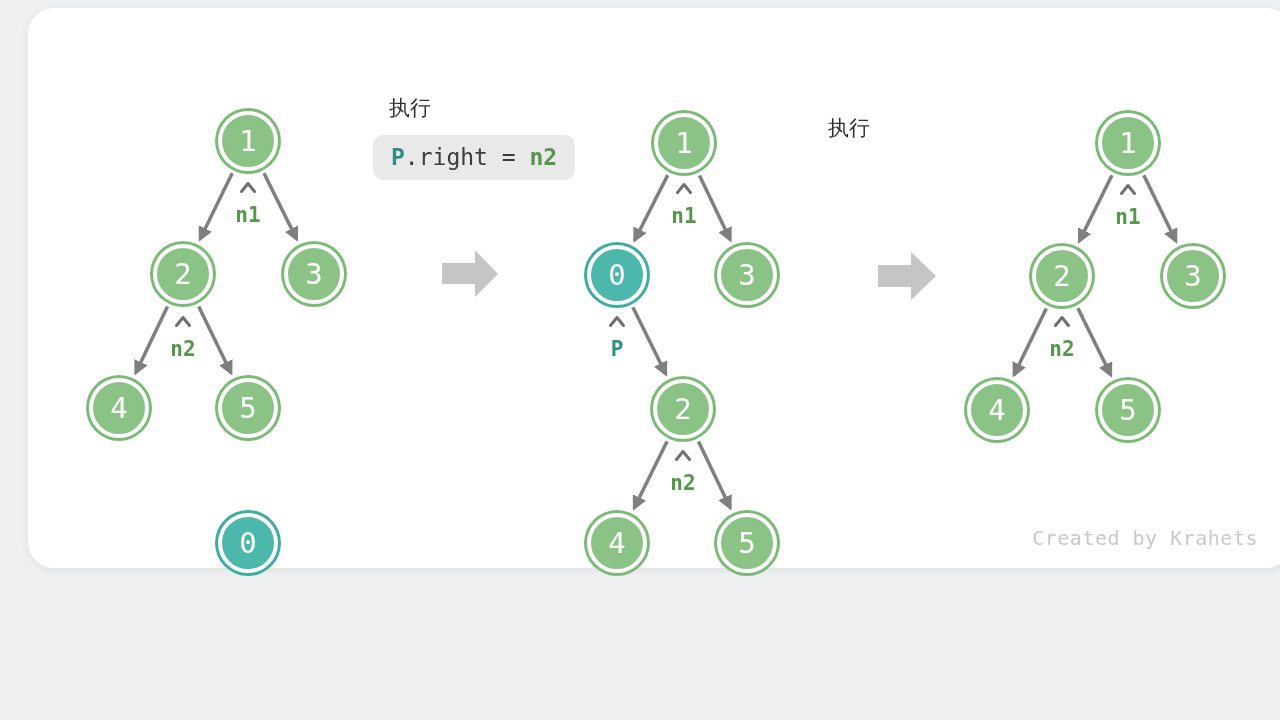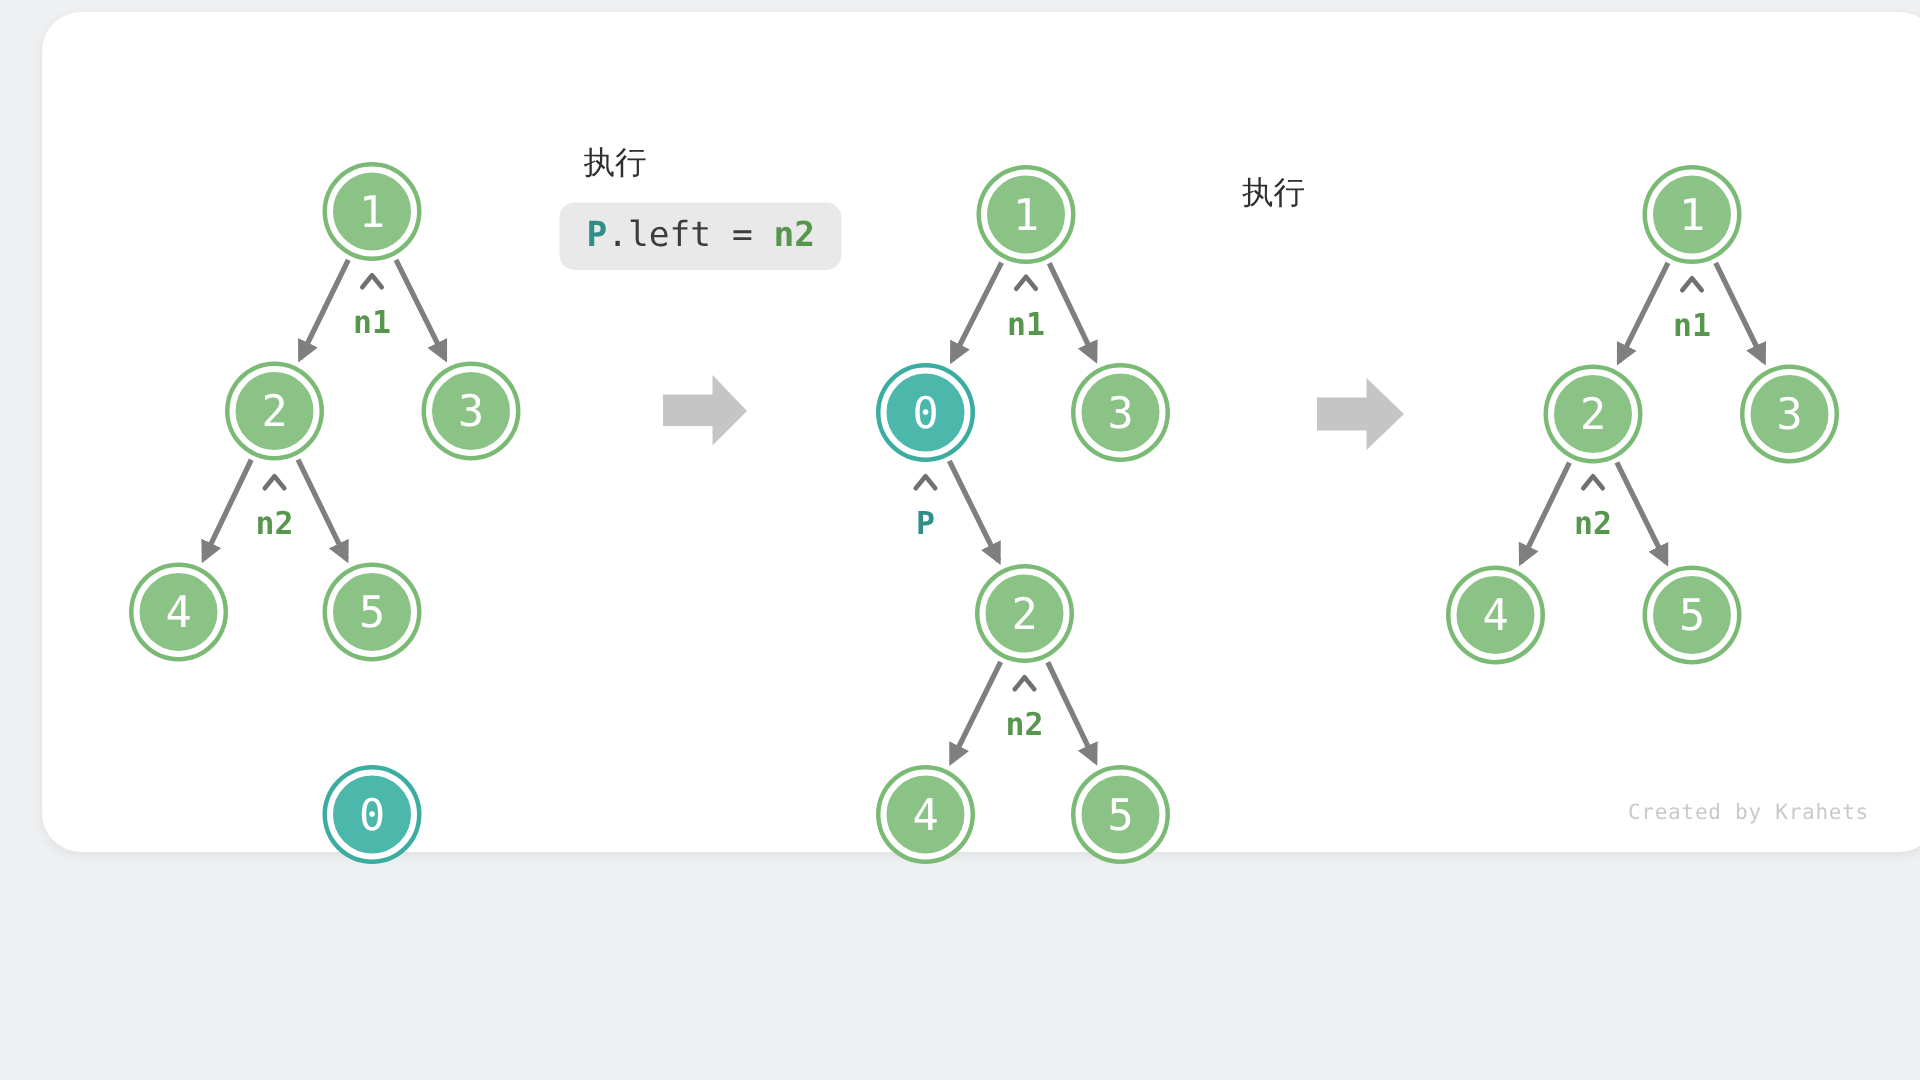--- a/index.html
+++ b/index.html
@@ -35,21 +35,21 @@
   }
   .code-box{
     background:var(--code-bg,#e9e9e9);border-radius:10px;padding:5px 18px;
     width:max-content;font-size:23px;line-height:35px;color:var(--code-plain,#3c3c3c);
   }
   .code-line{white-space:pre;}
   .tok-green{color:var(--code-green,#57964d);font-weight:bold;}
   .tok-teal{color:var(--code-teal,#2f8e86);font-weight:bold;}
   .tok-plain{color:var(--code-plain,#3c3c3c);}
   .watermark{
-    position:absolute;right:54px;bottom:26px;font-size:14px;letter-spacing:.5px;
+    position:absolute;right:42px;bottom:26px;font-size:20px;letter-spacing:.5px;
     color:var(--wm,#c9c9c9);
   }
 </style>
 </head>
 <body>
 
 <div class="stage" id="stage">
   <div class="panel"></div>
 
   <svg id="diagram-svg" width="1280" height="720" viewBox="0 0 1280 720">
@@ -79,21 +79,21 @@
       <line x1="1123.8" y1="175.3" x2="1155.9" y2="241.0" class="edge" marker-end="url(#arrowhead)"></line>
       <line x1="1026.3" y1="308.4" x2="994.0" y2="374.9" class="edge" marker-end="url(#arrowhead)"></line>
       <line x1="1057.9" y1="308.3" x2="1090.8" y2="375.0" class="edge" marker-end="url(#arrowhead)"></line>
       <polyline points="1101.5,193.5 1108,185.5 1114.5,193.5" class="caret"></polyline>
       <polyline points="1035.5,325.5 1042,317.5 1048.5,325.5" class="caret"></polyline>
     </svg>
 
   <div class="exec-group" style="left:353px;top:94px">
     <div class="exec-title">执行</div>
     <div class="code-box">
-        <div class="code-line"><span class="tok-teal">P</span><span class="tok-plain">.left = </span><span class="tok-green">n2</span></div>
+        <div class="code-line"><span class="tok-teal">P</span><span class="tok-plain">.right = </span><span class="tok-green">n2</span></div>
       </div>
   </div>
 
   <div class="exec-group" style="left:792px;top:114px">
     <div class="exec-title">执行</div>
   </div>
 
   <div class="watermark">Created by Krahets</div>
 <div class="ptr green" style="left: 228px; top: 215px;">n1</div>
     <div class="ptr green" style="left: 163px; top: 349px;">n2</div>

